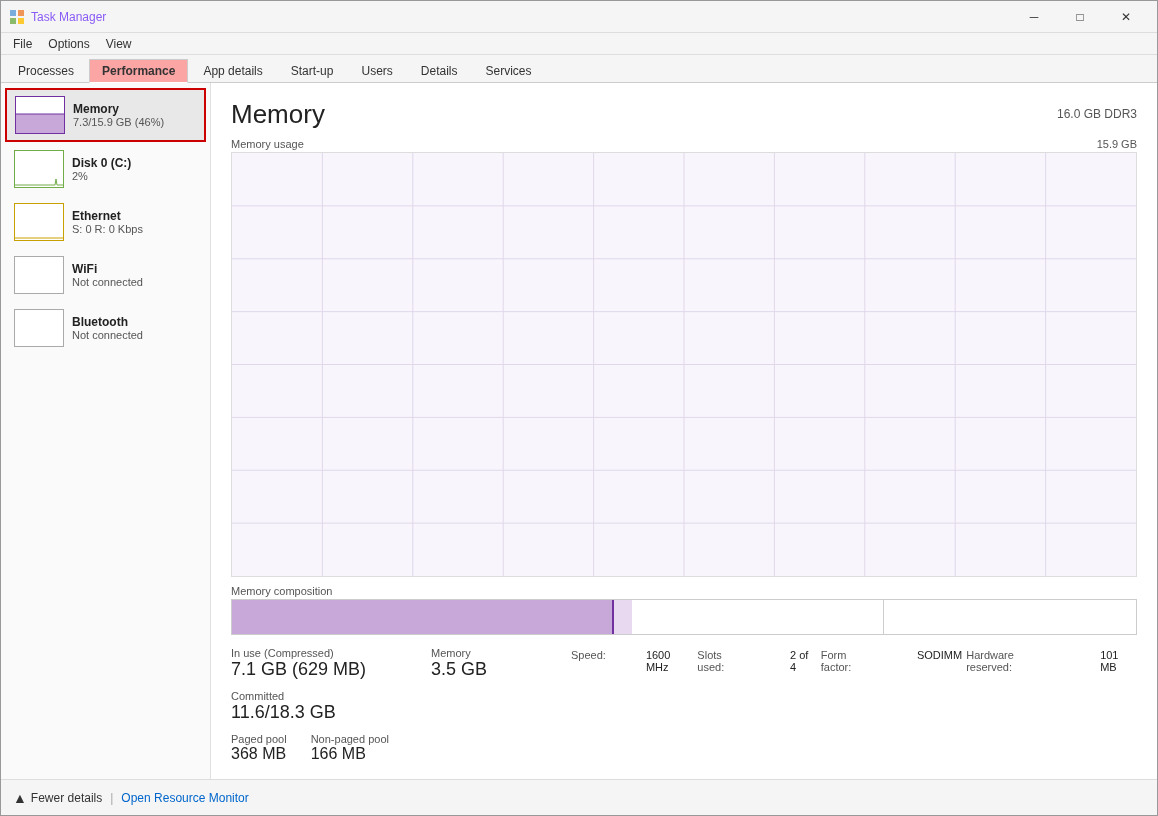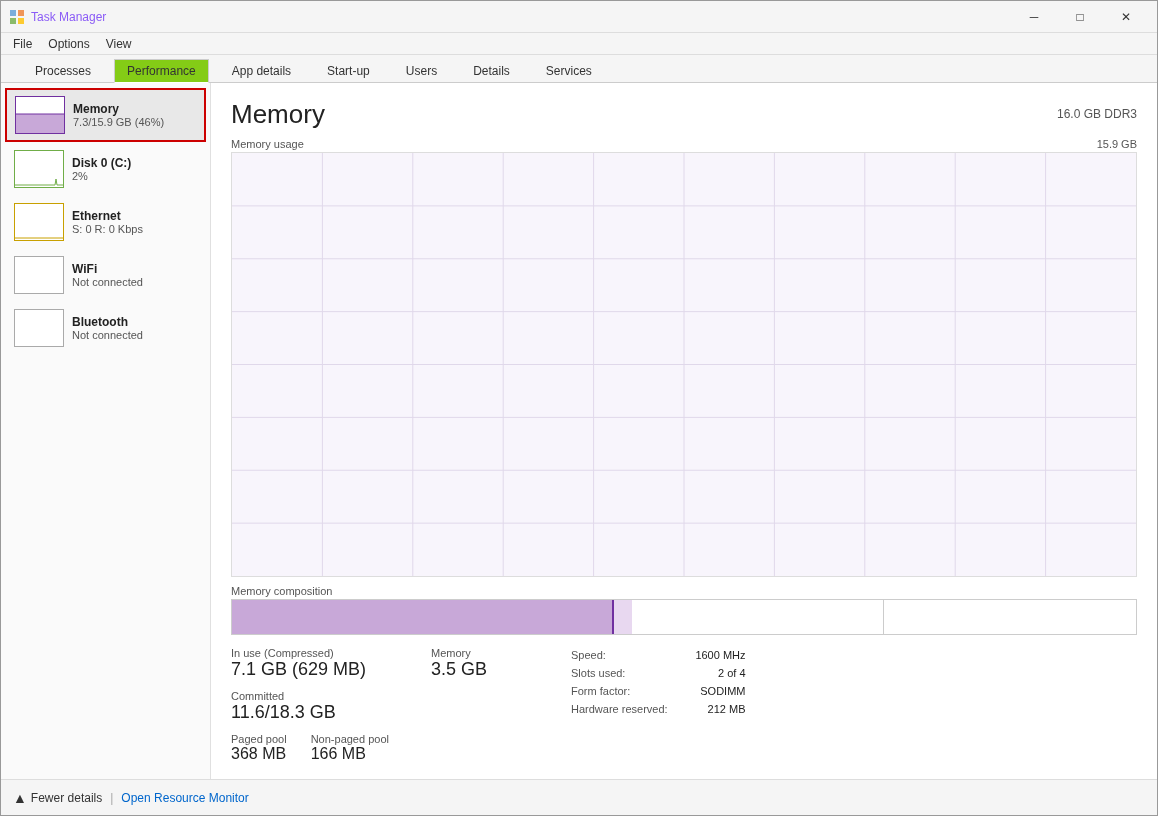--- a/index.html
+++ b/index.html
@@ -70,42 +70,41 @@
       padding: 2px 8px;
       cursor: pointer;
       font-size: 12px;
       color: #333;
     }
     .tabs {
       background: #f5f5f5;
       height: 28px;
       display: flex;
       align-items: flex-end;
-      padding: 0 21px;
+      padding: 0 4px;
       border-bottom: 1px solid #ccc;
       flex-shrink: 0;
-      gap: 8px;
     }
     .tab {
       padding: 4px 12px;
       cursor: pointer;
       font-size: 12px;
       color: #333;
       border: 1px solid transparent;
       border-bottom: none;
       margin-right: 2px;
       background: transparent;
     }
     .tab.active {
-      background: #84cc16;
+      background: #fca5a5;
       border-color: #ccc;
       border-bottom: 1px solid #ffffff;
       margin-bottom: -1px;
       z-index: 1;
-      font-weight: 400;
+      font-weight: 700;
     }
     .content {
       display: flex;
       flex: 1;
       overflow: hidden;
     }
     .sidebar {
       width: 210px;
       background: #fafafa;
       border-right: 1px solid #e0e0e0;
@@ -505,36 +504,36 @@
             </div>
           </div>
 
           <div style="display:flex;flex-direction:column;gap:10px;min-width:120px;">
             <div class="stat-block">
               <span class="stat-label">Memory</span>
               <span class="stat-value">3.5 GB</span>
             </div>
           </div>
 
-          <div style="display:flex;flex-direction:column;gap:4px;">
+          <div style="display:flex;gap:4px;">
             <div class="stat-row">
               <span class="stat-row-label" style="margin-right:40px;">Speed:</span>
               <span class="stat-row-value">1600 MHz</span>
             </div>
             <div class="stat-row">
               <span class="stat-row-label" style="margin-right:40px;">Slots used:</span>
               <span class="stat-row-value">2 of 4</span>
             </div>
             <div class="stat-row">
               <span class="stat-row-label" style="margin-right:40px;">Form factor:</span>
               <span class="stat-row-value">SODIMM</span>
             </div>
             <div class="stat-row">
               <span class="stat-row-label" style="margin-right:40px;">Hardware reserved:</span>
-              <span class="stat-row-value">212 MB</span>
+              <span class="stat-row-value">101 MB</span>
             </div>
           </div>
 
         </div>
 
       </div>
 
     </div>
 
   </div>

